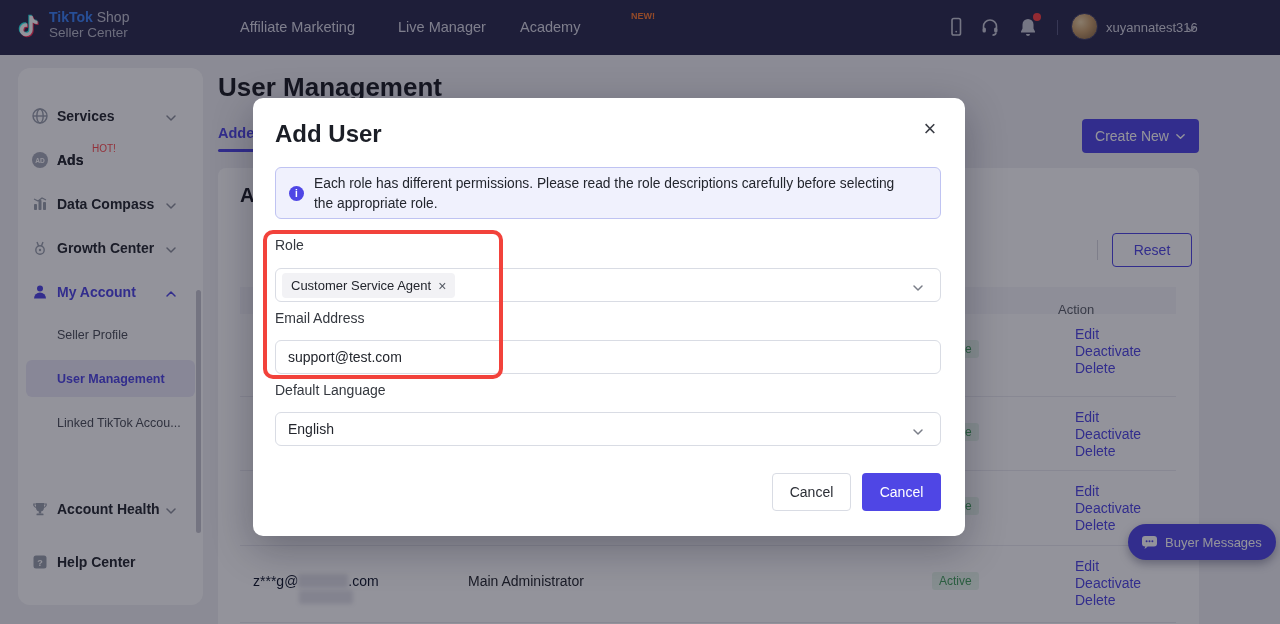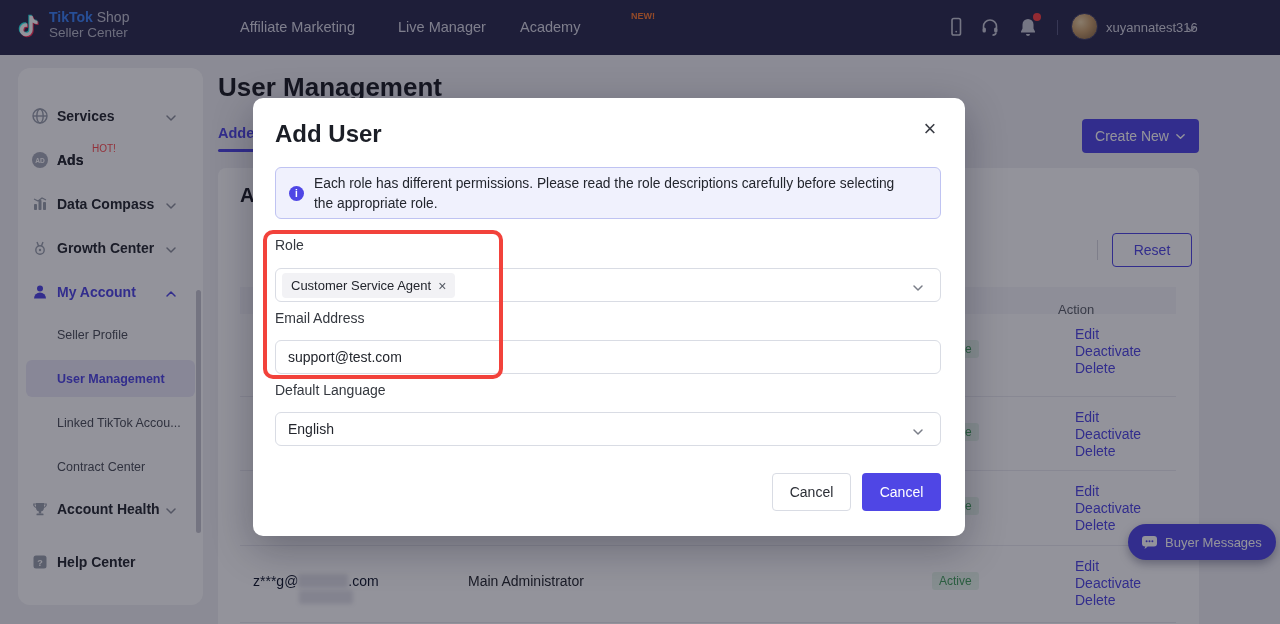--- a/index.html
+++ b/index.html
@@ -237,23 +237,20 @@
 
     <div class="sub-item" style="top:252px;">
       <span class="lb">Seller Profile</span>
     </div>
     <div class="sub-item active" style="top:292px;height:37px;">
       <span class="lb">User Management</span>
     </div>
     <div class="sub-item" style="top:340px;">
       <span class="lb">Linked TikTok Accou...</span>
     </div>
-    <div class="sub-item" style="top:384px;">
-      <span class="lb">Contract Center</span>
-    </div>
 
     <div class="side-item" style="top:428px;">
       <span class="ic">
         <svg width="18" height="18" viewBox="0 0 18 18" fill="currentColor">
           <path d="M5 3h8v4.5a4 4 0 0 1-8 0z"></path>
             <path d="M5 4H2.8a3 3 0 0 0 2.6 3.4M13 4h2.2a3 3 0 0 1-2.6 3.4" fill="none" stroke="currentColor" stroke-width="1.2"></path>
             <rect x="7.8" y="11" width="2.4" height="2.5"></rect>
             <rect x="5.5" y="13.5" width="7" height="1.8" rx="0.6"></rect>
         </svg>
       </span>

